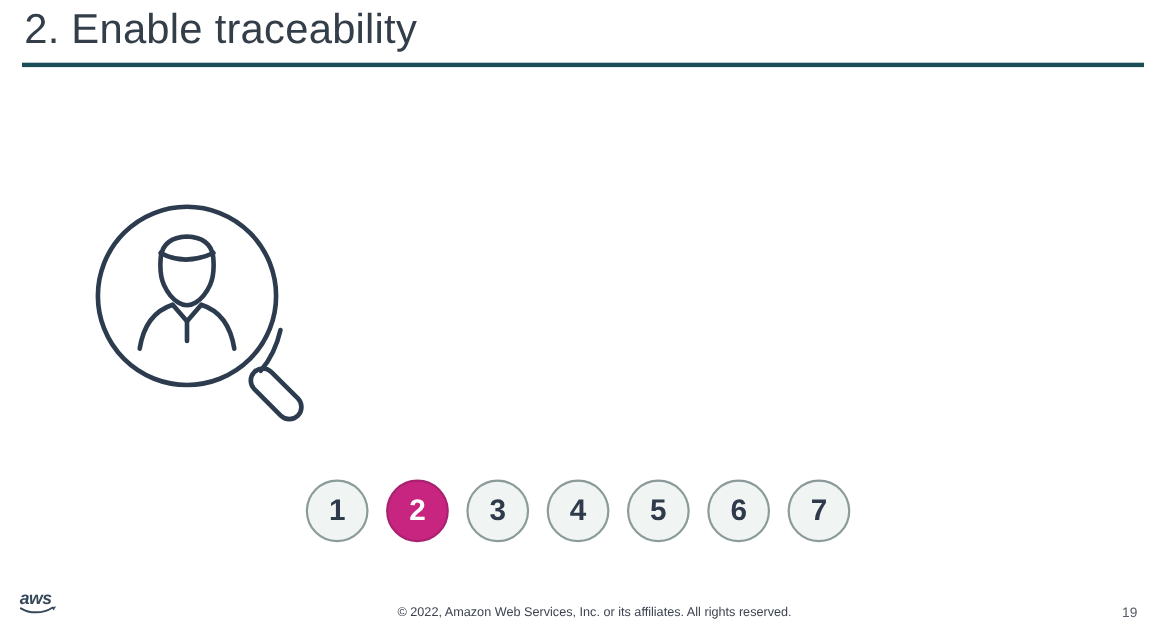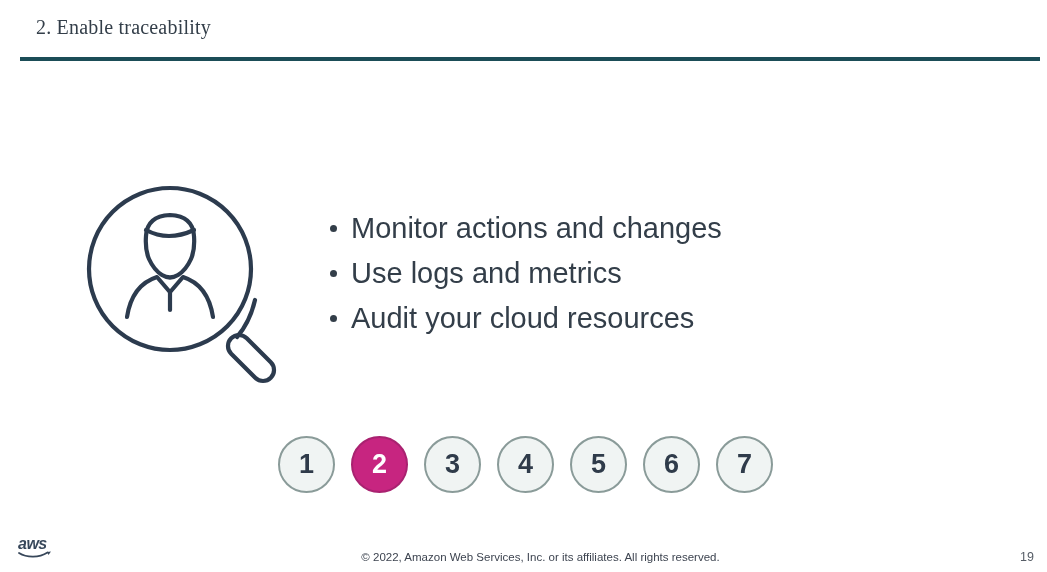--- a/index.html
+++ b/index.html
@@ -5,23 +5,23 @@
   html, body { margin: 0; padding: 0; background: #ffffff; }
   body {
     width: 1047px; height: 572px;
     font-family: "Liberation Sans", sans-serif;
     position: relative; overflow: hidden;
     color: var(--text, #333e49);
   }
   .slide { position: absolute; inset: 0; background: #ffffff; }
 
   .title {
-    position: absolute; left: 36px; top: 8px;
-    font-size: 20px; line-height: 38px; font-weight: 400;
-    color: var(--text, #333e49); letter-spacing: 0.2px; font-family: Liberation Serif, serif;
+    position: absolute; left: 22px; top: 8px;
+    font-size: 38px; line-height: 38px; font-weight: 400;
+    color: var(--text, #333e49); letter-spacing: 0.2px;
   }
   .rule {
     position: absolute; left: 20px; top: 57px;
     width: 1020px; height: 4px;
     background: var(--accent-rule, #1b4d57);
   }
 
   .icon-wrap { position: absolute; left: 70px; top: 170px; width: 230px; height: 230px; }
   .icon-wrap svg { display: block; }
 
@@ -90,34 +90,20 @@
 
         <path d="M100 122 L100 140"></path>
 
         <path d="M185 130 Q180 152 167 167"></path>
 
         <rect x="153" y="177" width="56" height="22" rx="11" transform="rotate(45 181 188)"></rect>
       </g>
     </svg>
   </div>
 
-  <ul class="bullets">
-    <li>
-      <span class="dot"></span>
-      <span>Monitor actions and changes</span>
-    </li>
-    <li>
-      <span class="dot"></span>
-      <span>Use logs and metrics</span>
-    </li>
-    <li>
-      <span class="dot"></span>
-      <span>Audit your cloud resources</span>
-    </li>
-  </ul>
 
   <div class="steps">
     <div class="step">1</div>
     <div class="step active">2</div>
     <div class="step">3</div>
     <div class="step">4</div>
     <div class="step">5</div>
     <div class="step">6</div>
     <div class="step">7</div>
   </div>

